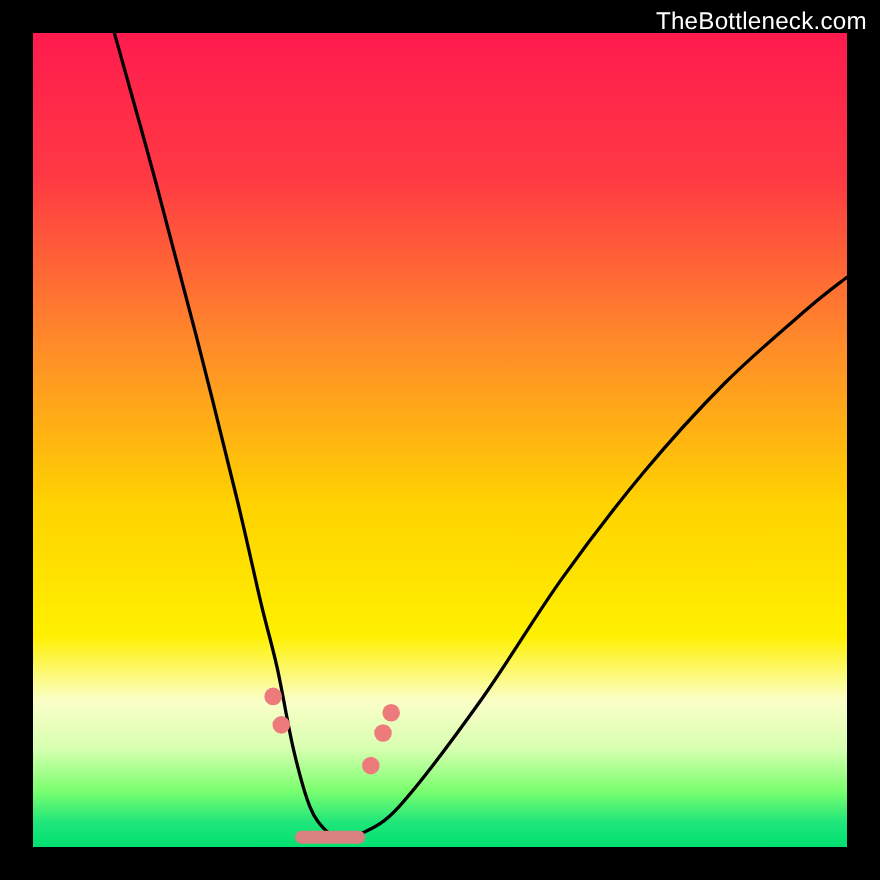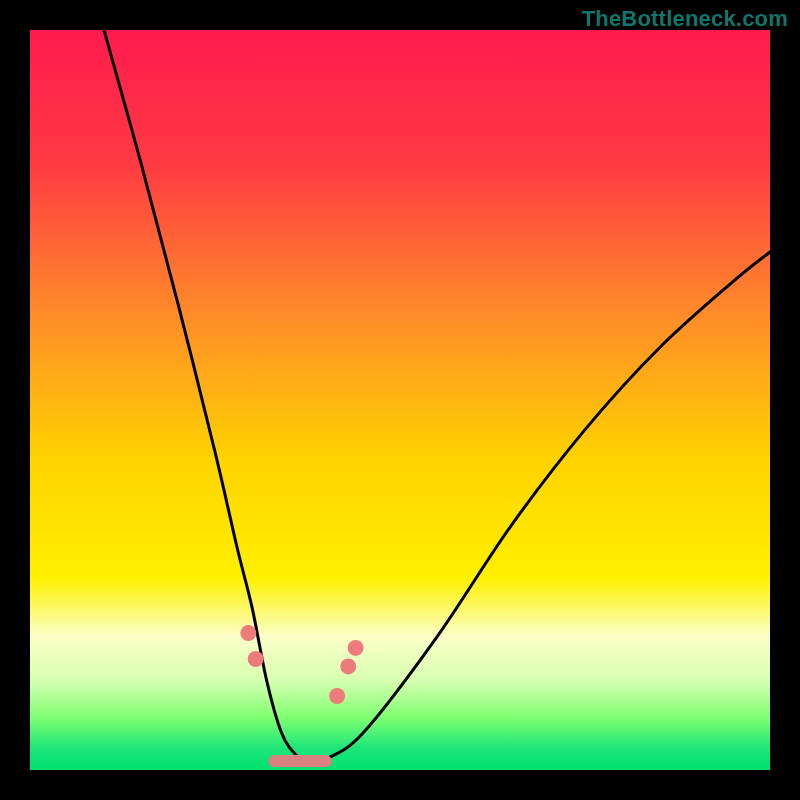--- a/index.html
+++ b/index.html
@@ -32,23 +32,23 @@
   .curve-svg {
     position: absolute;
     inset: 0;
     width: 100%;
     height: 100%;
   }
   .attribution {
     position: absolute;
     top: 6px;
     right: 12px;
-    color: #0f766e;
+    color: #ffffff;
     font-size: 22px;
-    font-weight: 700;
+    font-weight: 400;
     letter-spacing: 0.2px;
   }
 </style>
 </head>
 <body>
 
 <div class="frame">
 
   <div class="plot-area">
 

